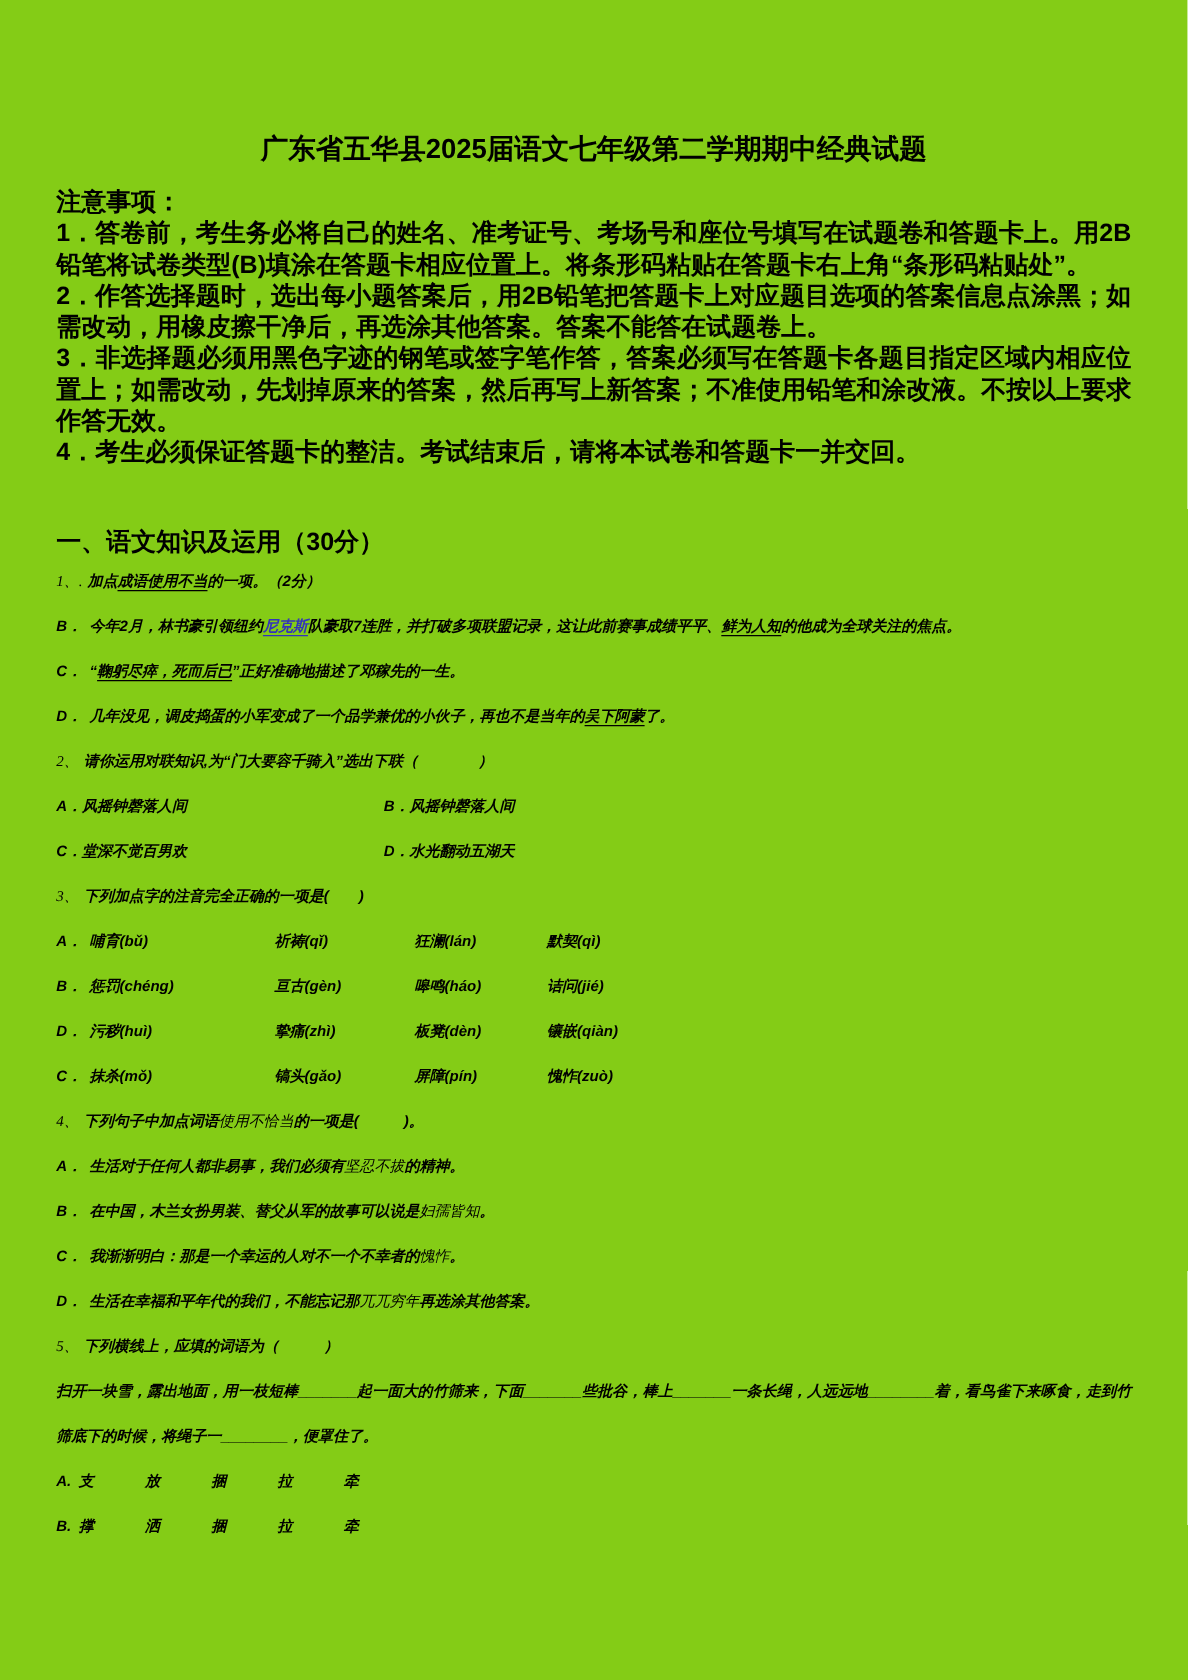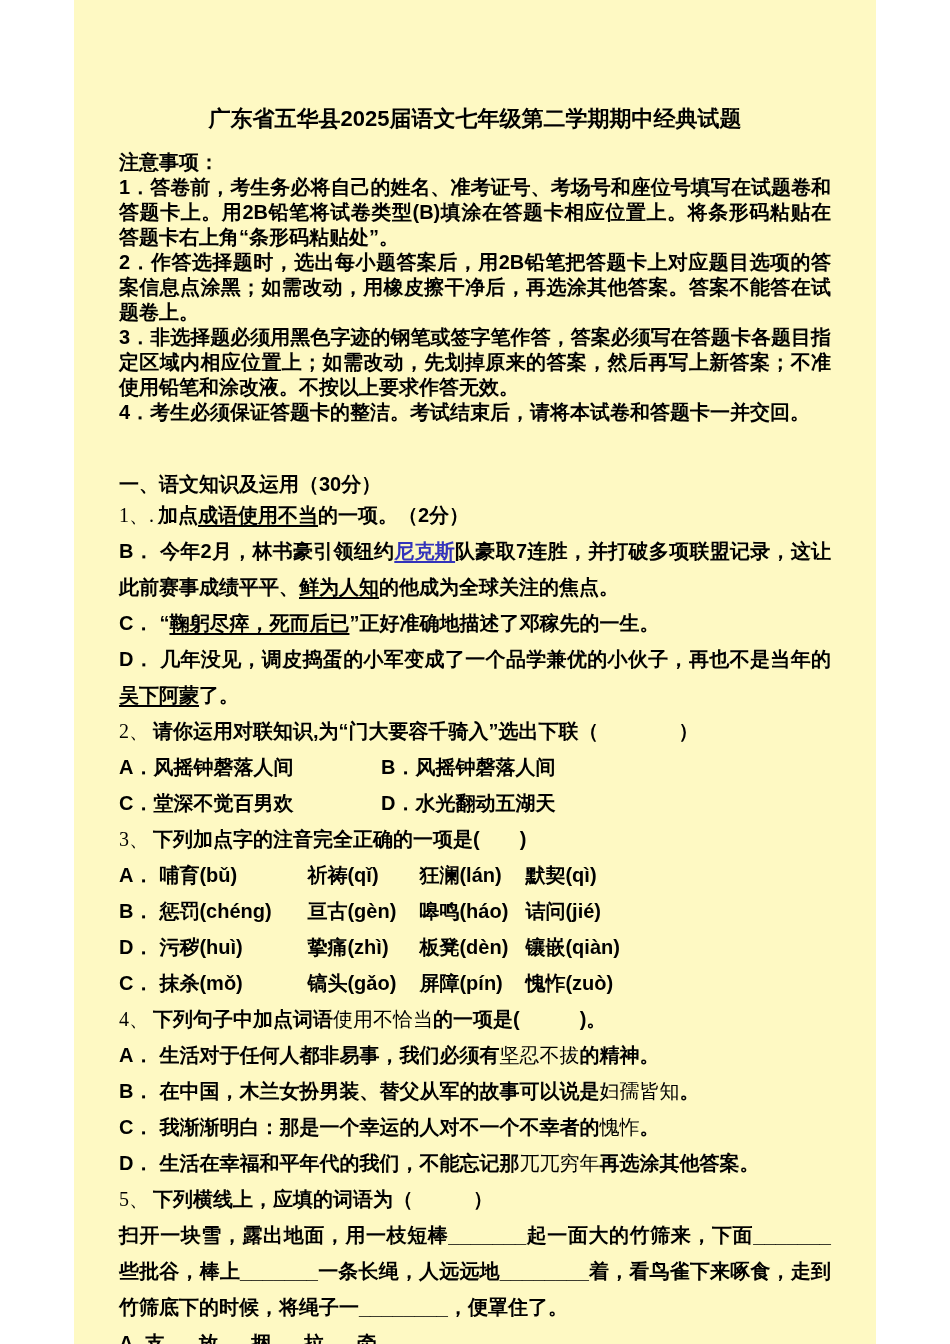--- a/index.html
+++ b/index.html
@@ -1,20 +1,20 @@
 <!DOCTYPE html>
 <html><head>
 <meta charset="utf-8">
 <style>
   html,body { margin:0; padding:0; background:#ffffff; }
   .page {
     position:relative;
-    width:802px; height:1344px;
+    width:950px; height:1344px;
     margin:0 auto;
-    background:#fef9c3;
+    background:#84cc16;
     box-sizing:border-box;
     padding:104px 45px 0 45px;
     font-family:"Liberation Sans", sans-serif;
     color:#000000;
     overflow:hidden;
   }
   .title {
     text-align:center;
     font-size:22px;
     font-weight:bold;
@@ -29,21 +29,21 @@
     line-height:25px;
     text-align:justify;
   }
   .section-heading {
     margin:0;
     margin-top:46px;
     font-size:20px;
     font-weight:bold;
     line-height:26px;
   }
-  .qarea { font-size:20px; font-weight:bold; }
+  .qarea { font-size:12px; font-weight:bold;font-style:italic; }
   .qarea p { margin:0; line-height:36px; text-align:justify; }
   .q-num {
     font-family:"Liberation Serif", serif;
     font-weight:normal;
     margin-right:4px;
   }
   .opt-label { font-weight:bold; margin-right:6px; }
   .u { text-decoration:underline; text-underline-offset:3px; }
   .link { color:#3333bb; text-decoration:underline; text-underline-offset:3px; cursor:pointer; }
   .thin { font-weight:normal; }

